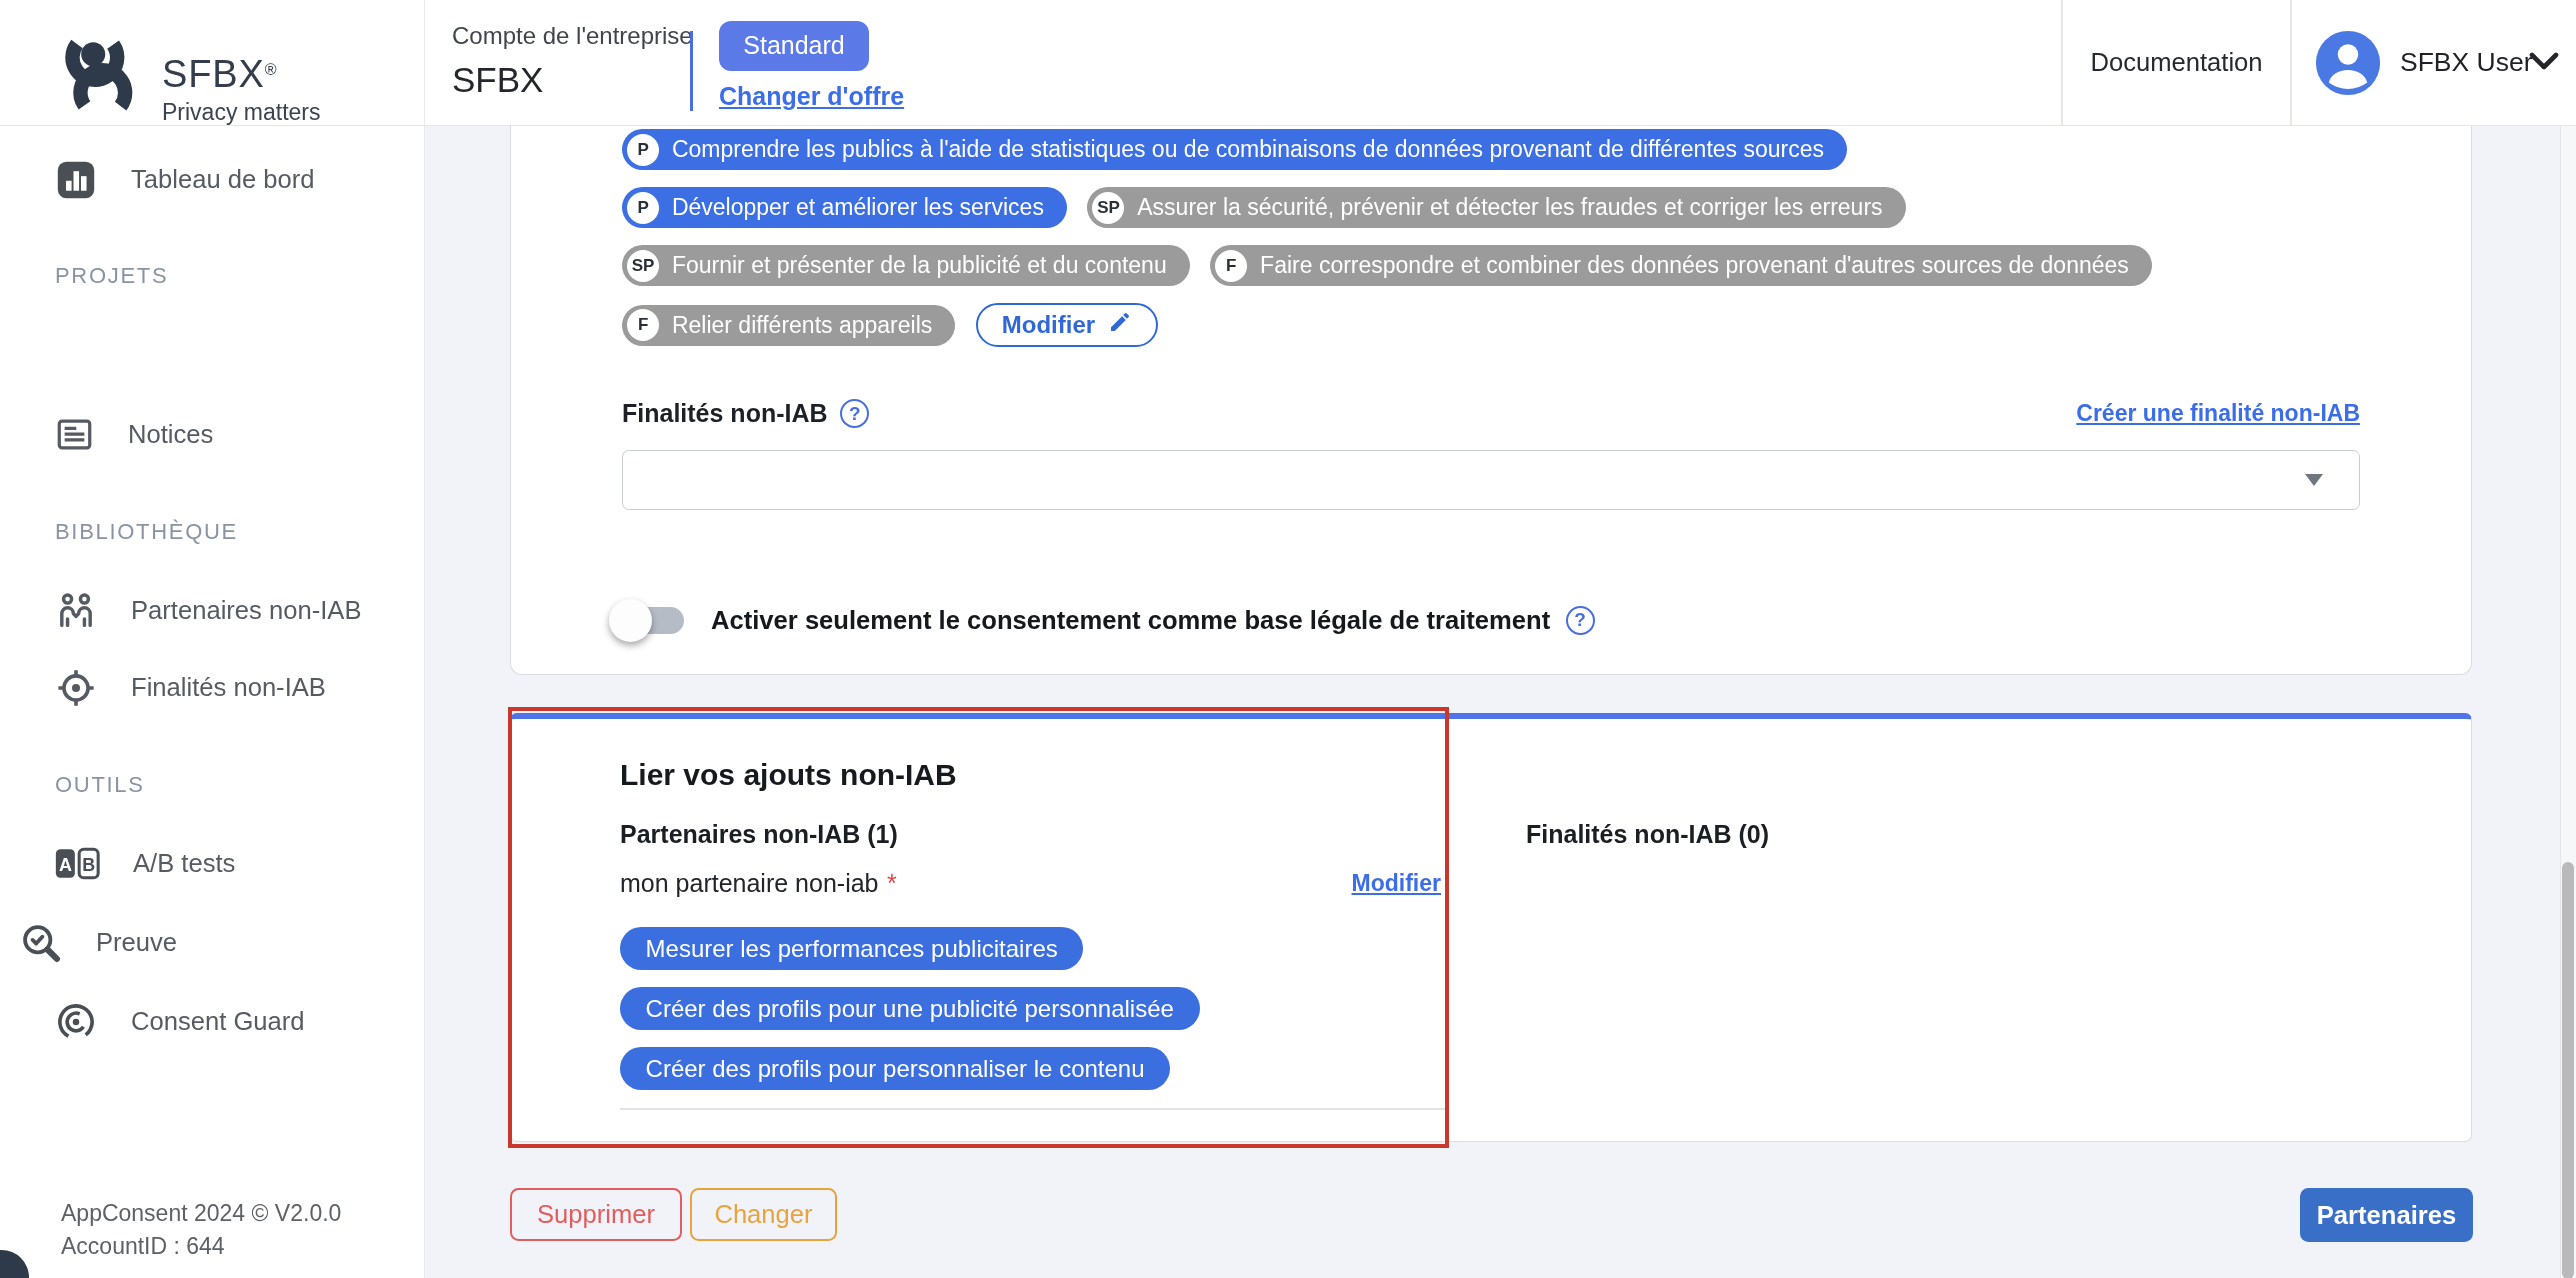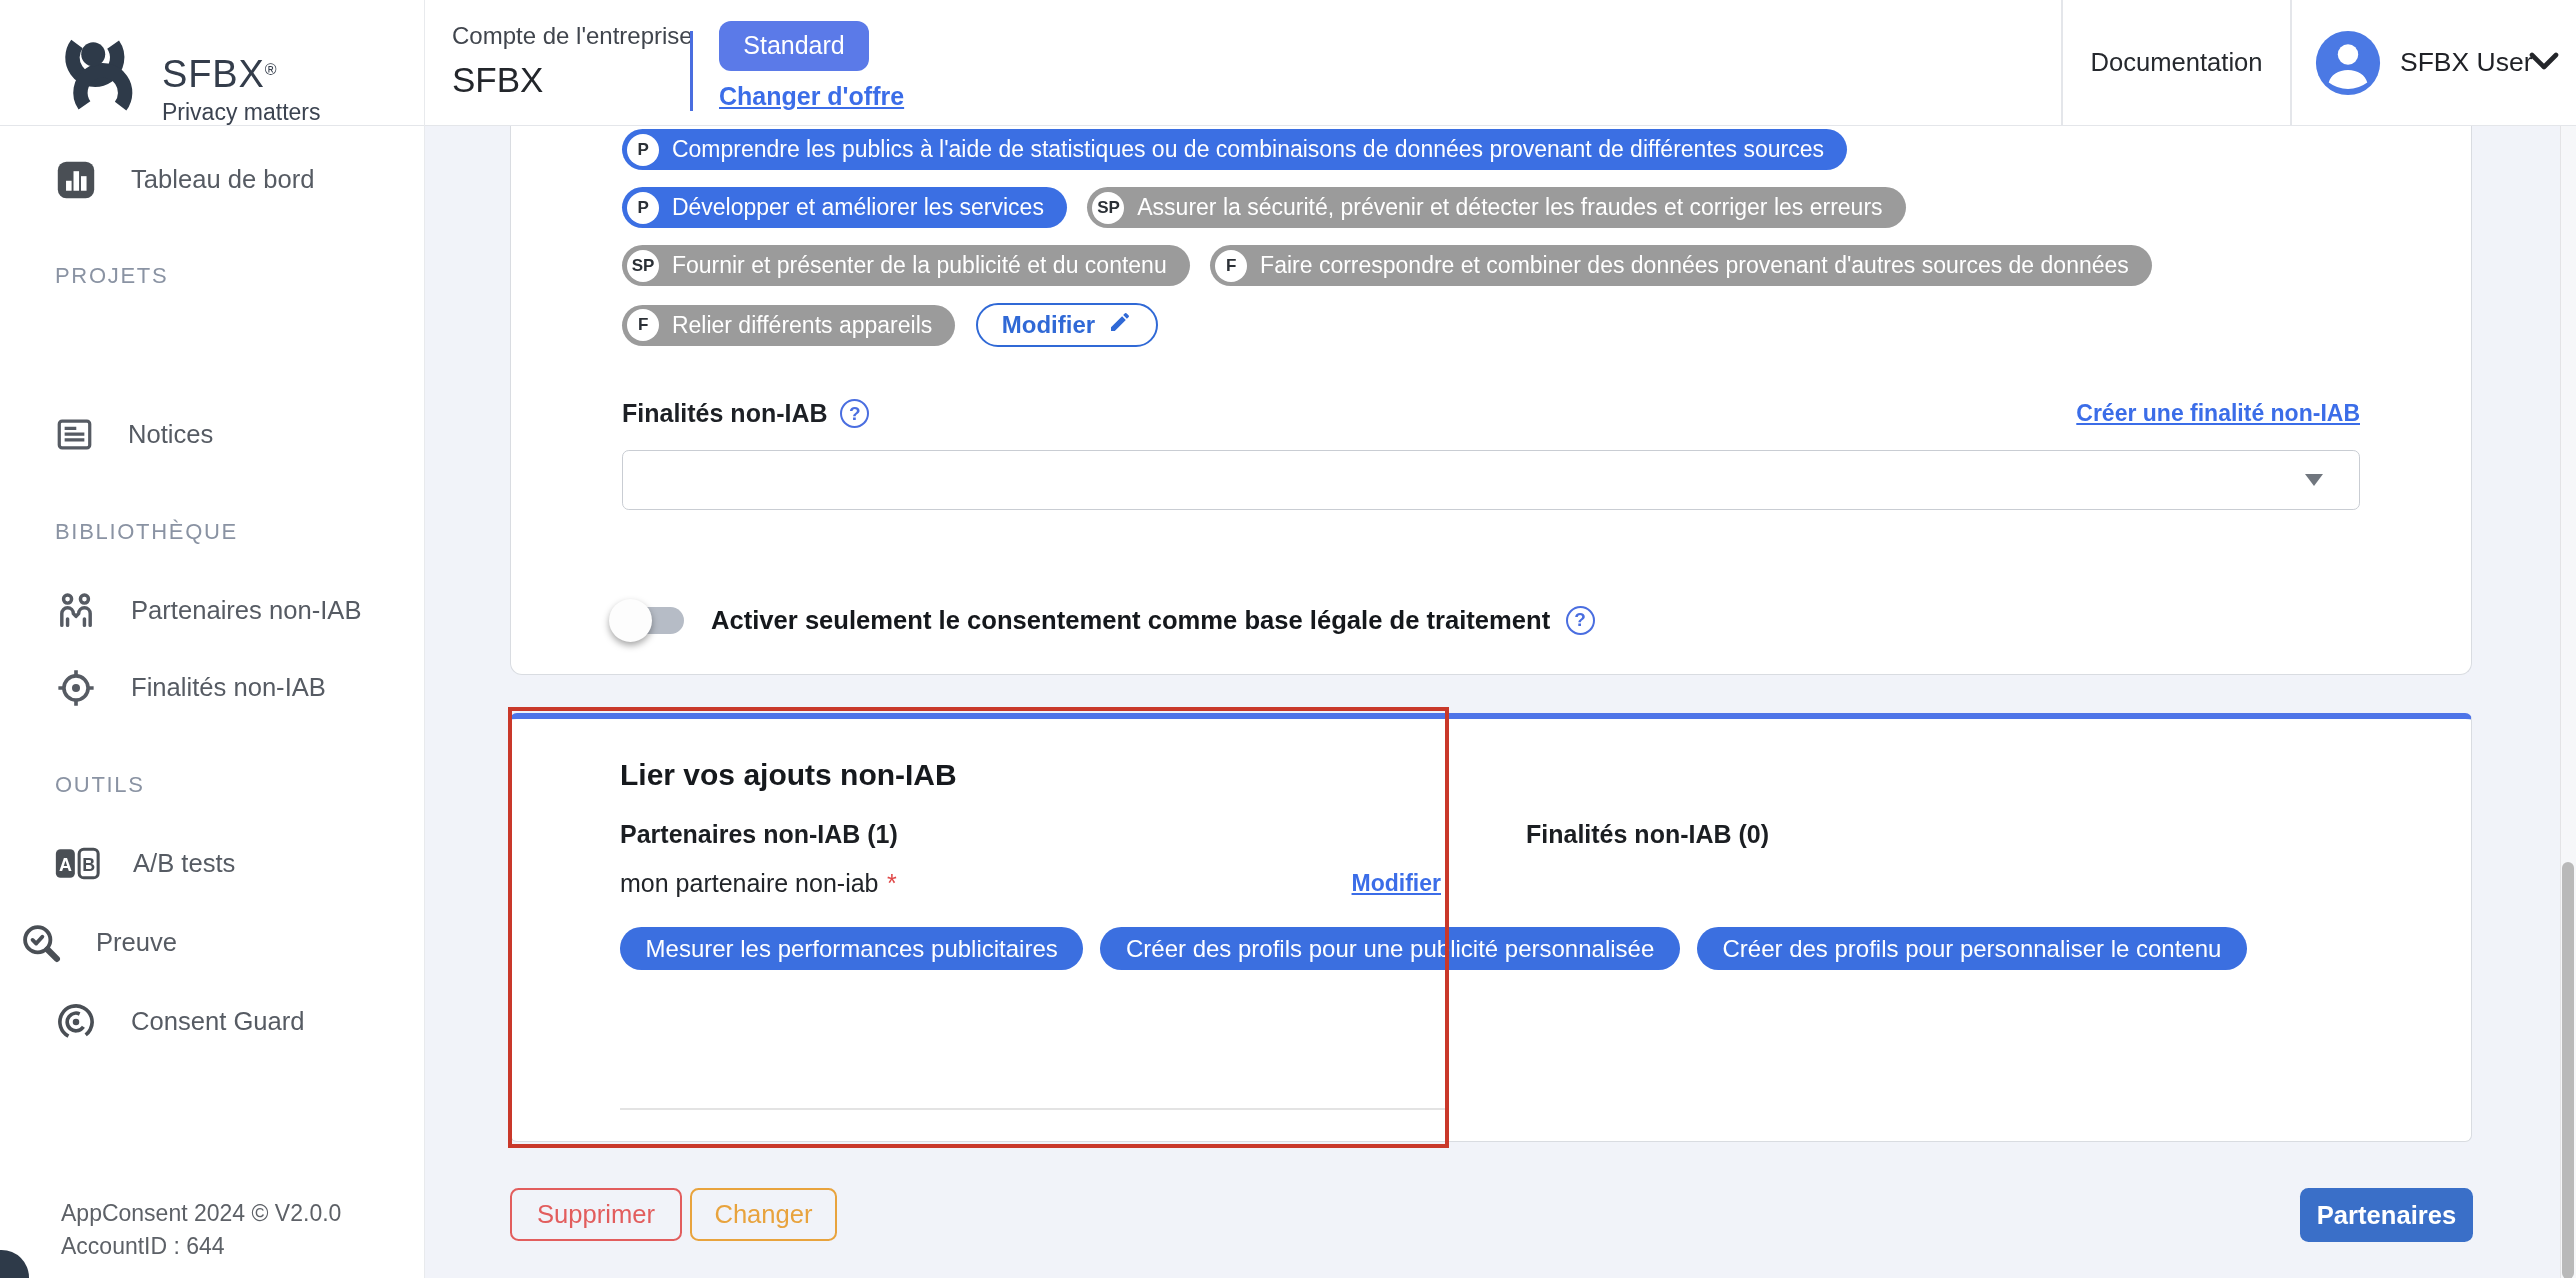--- a/index.html
+++ b/index.html
@@ -58,21 +58,21 @@
   .toggle-label{font-size:25.6px;font-weight:bold;color:#15181c;display:flex;align-items:center;gap:15.4px;}
 
   
   .lower-card{position:absolute;left:510px;top:713px;width:1962px;height:429px;background:#fff;border:1.7px solid #d9dce1;border-top:6px solid #4e74e8;border-radius:6.8px;box-sizing:border-box;z-index:6;}
   .link-title{position:absolute;left:109px;top:39px;font-size:30px;font-weight:bold;color:#16191d;}
   .partners-header{position:absolute;left:109px;top:101px;font-size:25px;font-weight:bold;color:#1b1e22;}
   .partner-row{position:absolute;left:109px;top:150px;width:821px;display:flex;justify-content:space-between;align-items:center;}
   .partner-name{font-size:25px;color:#212429;text-align:right;}
   .req{color:#e04848;margin-left:8.5px;font-size:25px;}
   .modify-link{font-size:23px;font-weight:bold;color:#3b6de8;text-decoration:underline;cursor:pointer;}
-  .partner-pills{position:absolute;left:109px;top:208px;display:flex;flex-direction:row;gap:17px;align-items:flex-start;}
+  .partner-pills{position:absolute;left:109px;top:208px;display:flex;flex-direction:column;gap:17px;align-items:flex-start;}
   .ppill{height:43px;border-radius:21.3px;background:#3b6fe0;color:#fff;font-size:24px;display:inline-flex;align-items:center;padding:0 25.6px;white-space:nowrap;}
   .col-divider{position:absolute;left:109px;top:389px;width:826px;height:1.7px;background:#e3e3e3;}
   .finalities-header{position:absolute;left:1015px;top:101px;font-size:25px;font-weight:bold;color:#1b1e22;}
 
   
   .annotation-box{position:absolute;left:508px;top:707px;width:941px;height:441px;border:4.3px solid #c9382a;box-sizing:border-box;z-index:9;pointer-events:none;}
 
   
   .btn-outline{position:absolute;top:1188px;height:53px;border-radius:8.5px;border:2.6px solid;background:transparent;font-size:25.6px;display:flex;align-items:center;justify-content:center;box-sizing:border-box;cursor:pointer;font-family:inherit;}
   .btn-delete{left:510px;width:172px;color:#e25d5d;border-color:#e25d5d;}

